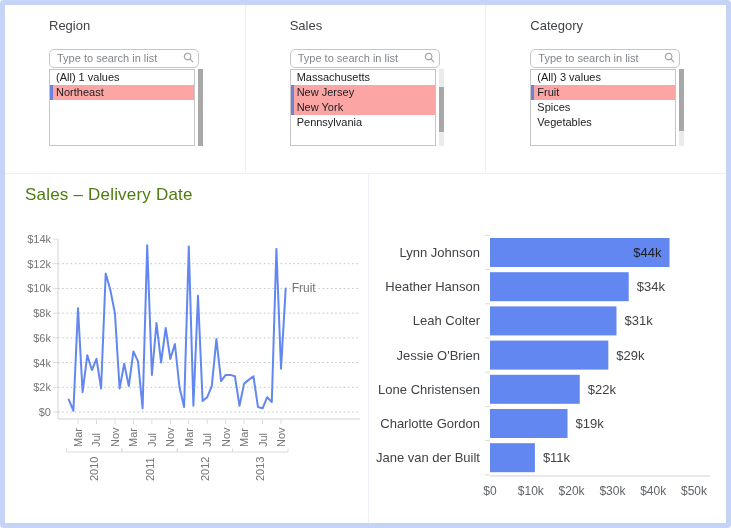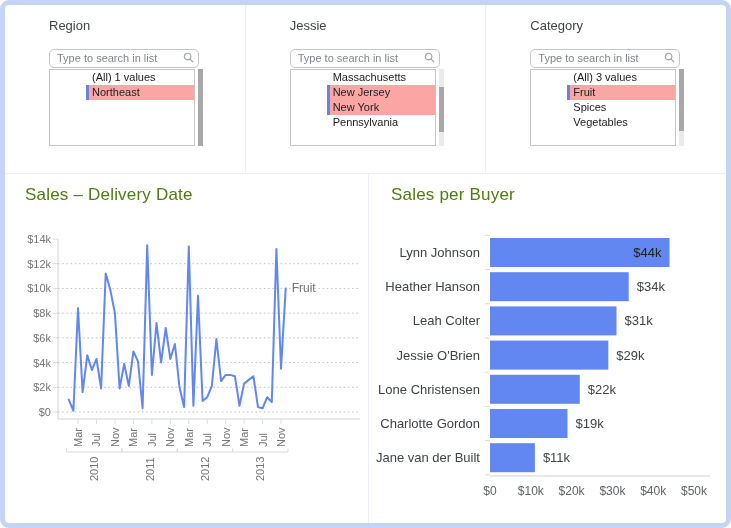--- a/index.html
+++ b/index.html
@@ -1,39 +1,39 @@
 <!DOCTYPE html>
 <html><head>
 <meta charset="utf-8">
 <style>
   html,body{margin:0;padding:0;background:#fff;}
   *{box-sizing:border-box;}
   .app{
     position:relative;width:731px;height:528px;
-    border:5px solid #c4d3f6;border-radius:9px;background:#fff;
+    border:5px solid #c4d3f6;border-radius:4px;background:#fff;
     font-family:"Liberation Sans",sans-serif;overflow:hidden;
   }
   .filters{position:absolute;top:0;left:0;width:721px;height:168px;display:flex;}
   .panel{flex:1 1 0;position:relative;border-right:1px solid #eef0f7;}
   .panel:last-child{border-right:none;}
   .panel-title{position:absolute;top:13px;left:44px;font-size:13px;color:#3f4347;}
   .searchbox{position:absolute;top:43px;left:44px;width:150px;height:19px;text-decoration:underline;}
   .searchbox input{
     width:100%;height:100%;border:1px solid #c6c6c6;border-radius:5px;
     font-family:"Liberation Sans",sans-serif;font-size:11px;color:#202124;
     padding:0 20px 0 7px;outline:none;background:#fff;
   }
   .searchbox input::placeholder{color:#80868b;}
   .search-icon{position:absolute;right:5px;top:4px;width:11px;height:11px;}
   .listbox{
     position:absolute;top:64px;left:44px;width:146px;height:77px;
     border:1px solid #c6c6c6;background:#fff;overflow:hidden;
   }
   .row{height:15px;line-height:15px;font-size:11px;color:#202124;padding-left:6px;
-       position:relative;white-space:nowrap;cursor:default;margin-left:36px;}
+       position:relative;white-space:nowrap;cursor:default;}
   .row.sel{background:#fca5a5;}
   .row.sel::before{content:"";position:absolute;left:0;top:0;bottom:0;width:3px;background:#6e82d9;}
   .scrollbar{position:absolute;top:64px;left:193px;width:5px;height:77px;background:#ebebeb;}
   .scrollbar .thumb{position:absolute;left:0;width:100%;background:#a8a8a8;}
   .h-divider{position:absolute;top:168px;left:0;width:721px;height:1px;background:#eef0f7;}
   .v-divider{position:absolute;top:169px;left:363px;width:1px;height:349px;background:#eef0f7;}
   .chart-title{position:absolute;font-size:17px;color:#4d7c0f;letter-spacing:.2px;}
   #lineTitle{left:20px;top:180px;}
   #barTitle{left:386px;top:180px;}
   #lineChart{position:absolute;left:3px;top:217px;}
@@ -53,21 +53,21 @@
           </svg></div>
         <div class="listbox">
           <div class="row">(All) 1 values</div>
           <div class="row sel">Northeast</div>
         </div>
         <div class="scrollbar">
           <div class="thumb" style="top: 0%; height: 100%;"></div>
         </div>
       </div>
       <div class="panel">
-        <div class="panel-title">Jessie</div>
+        <div class="panel-title">Sales</div>
         <div class="searchbox"><input type="text" placeholder="Type to search in list" style=""><svg class="search-icon" viewBox="0 0 12 12">
             <circle cx="5" cy="5" r="3.6" fill="none" stroke="#9aa0a6" stroke-width="1.2"></circle>
             <line x1="7.8" y1="7.8" x2="11" y2="11" stroke="#9aa0a6" stroke-width="1.2"></line>
           </svg></div>
         <div class="listbox">
           <div class="row">Massachusetts</div>
           <div class="row sel">New Jersey</div>
           <div class="row sel">New York</div>
           <div class="row">Pennsylvania</div>
         </div>
@@ -89,21 +89,20 @@
         </div>
         <div class="scrollbar">
           <div class="thumb" style="top: 0%; height: 80%;"></div>
         </div>
       </div>
     </div>
   <div class="h-divider"></div>
   <div class="v-divider"></div>
 
   <div class="chart-title" id="lineTitle">Sales – Delivery Date</div>
-  <div class="chart-title" id="barTitle">Sales per Buyer</div>
 
   <svg id="lineChart" width="355" height="280">
       <g>
         <line x1="50" y1="190" x2="352" y2="190" stroke="#c1c5cb" stroke-width="1" stroke-dasharray="1.6,2.6"></line>
         <line x1="50" y1="165.286" x2="352" y2="165.286" stroke="#c1c5cb" stroke-width="1" stroke-dasharray="1.6,2.6"></line>
         <line x1="50" y1="140.572" x2="352" y2="140.572" stroke="#c1c5cb" stroke-width="1" stroke-dasharray="1.6,2.6"></line>
         <line x1="50" y1="115.858" x2="352" y2="115.858" stroke="#c1c5cb" stroke-width="1" stroke-dasharray="1.6,2.6"></line>
         <line x1="50" y1="91.144" x2="352" y2="91.144" stroke="#c1c5cb" stroke-width="1" stroke-dasharray="1.6,2.6"></line>
         <line x1="50" y1="66.43" x2="352" y2="66.43" stroke="#c1c5cb" stroke-width="1" stroke-dasharray="1.6,2.6"></line>
         <line x1="50" y1="41.71600000000001" x2="352" y2="41.71600000000001" stroke="#c1c5cb" stroke-width="1" stroke-dasharray="1.6,2.6"></line>

